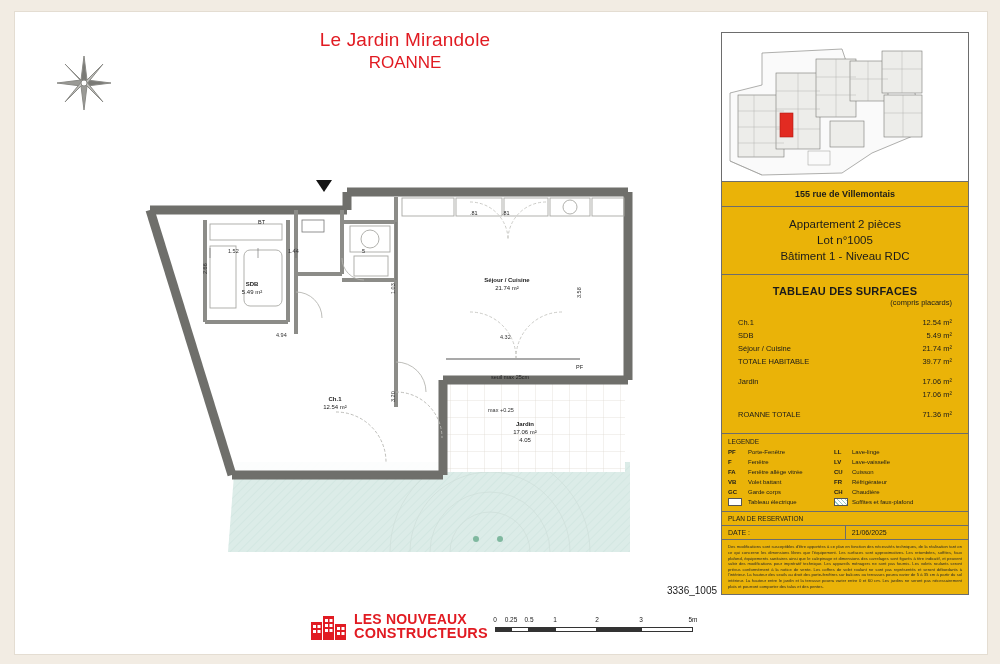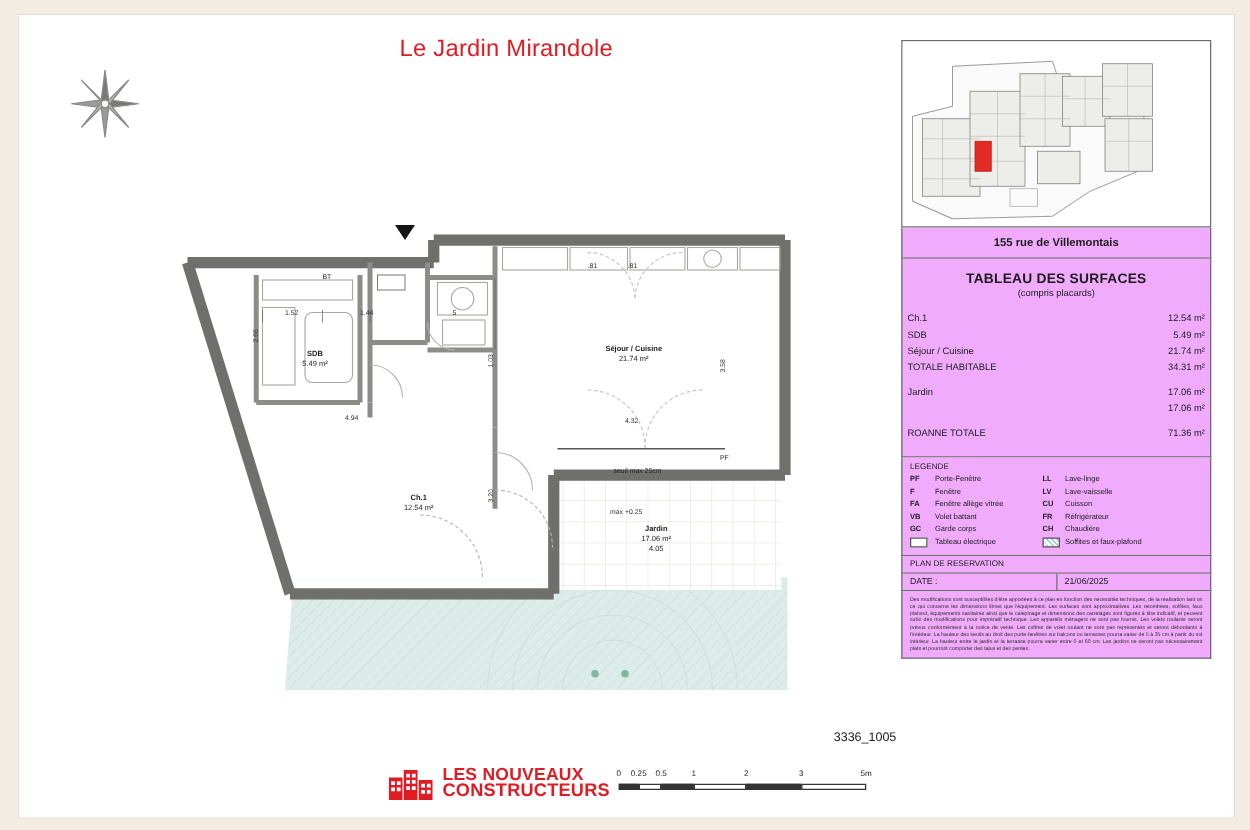--- a/index.html
+++ b/index.html
@@ -66,21 +66,21 @@
 
   
   #right-col {
     position: absolute;
     left: 706px;
     top: 20px;
     width: 248px;
   }
   .panel {
     border: 1px solid #6d6d6d;
-    background: #f0abfc;
+    background: #eab308;
     box-sizing: border-box;
   }
 
   #keyplan {
     height: 150px;
     position: relative;
     overflow: hidden;
     background: #fdfdfd;
   }
   #keyplan svg { display:block; }
@@ -100,32 +100,32 @@
     border-top: none;
     text-align: center;
     padding: 9px 4px 10px;
     font-size: 11.5px;
     line-height: 16px;
     color: #1b1b1b;
   }
 
   #surfaces {
     border-top: none;
-    padding: 10px 4px 12px;
+    padding: 10px 16px 12px;
     color: #1b1b1b;
   }
   #surfaces h3 {
     margin: 0;
     font-size: 11px;
     text-align: center;
     letter-spacing: .2px;
   }
   #surfaces .sub {
     font-size: 7.5px;
-    text-align: center;
+    text-align: right;
     margin-top: 1px;
     margin-bottom: 9px;
   }
   .srow {
     display: flex;
     justify-content: space-between;
     font-size: 7.5px;
     line-height: 13px;
   }
   .sgap { height: 7px; }
@@ -256,20 +256,21 @@
   }
 </style>
 </head>
 <body>
 
 <div id="page">
   <div id="sheet">
 
     <div id="title-block">
       <div class="t1">Le Jardin Mirandole</div>
+      <div class="t2">ROANNE</div>
     </div>
 
     <div id="compass">
       <svg width="62" height="62" viewBox="0 0 62 62">
         <g stroke="#8a8a86" fill="#8a8a86">
           <polygon points="31,4 34,28 31,31 28,28" fill="#7a7a76"></polygon>
           <polygon points="31,58 34,34 31,31 28,34" fill="#9a9a96"></polygon>
           <polygon points="4,31 28,28 31,31 28,34" fill="#9a9a96"></polygon>
           <polygon points="58,31 34,28 31,31 34,34" fill="#7a7a76"></polygon>
           <polygon points="12,12 29,29 31,31 28,29" fill="#bdbdb9"></polygon>
@@ -463,40 +464,45 @@
             <rect x="86" y="118" width="22" height="14"></rect>
             <path d="M8,128 L40,142"></path>
           </g>
         </svg>
       </div>
 
       <div class="panel" id="addr">
         <div>155 rue de Villemontais</div>
       </div>
 
+      <div class="panel" id="ident">
+        <div>Appartement 2 pièces</div>
+        <div>Lot n°1005</div>
+        <div>Bâtiment 1 -  Niveau RDC</div>
+      </div>
 
       <div class="panel" id="surfaces">
         <h3>TABLEAU DES SURFACES</h3>
         <div class="sub">(compris placards)</div>
 
         <div class="srow">
           <span>Ch.1</span>
           <span>12.54 m²</span>
         </div>
         <div class="srow">
           <span>SDB</span>
           <span>5.49 m²</span>
         </div>
         <div class="srow">
           <span>Séjour / Cuisine</span>
           <span>21.74 m²</span>
         </div>
         <div class="srow">
           <span>TOTALE HABITABLE</span>
-          <span>34.31 m²</span>
+          <span>39.77 m²</span>
         </div>
 
         <div class="sgap"></div>
 
         <div class="srow">
           <span>Jardin</span>
           <span>17.06 m²</span>
         </div>
         <div class="srow">
           <span></span>

